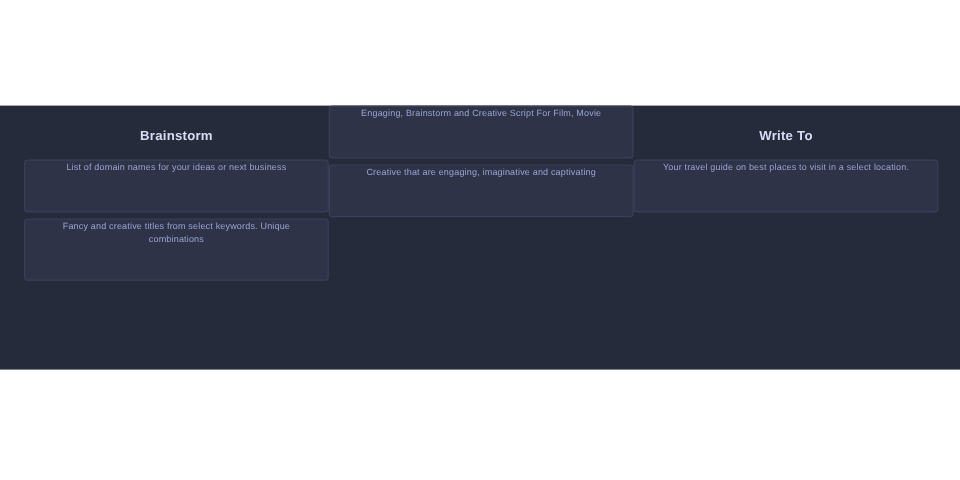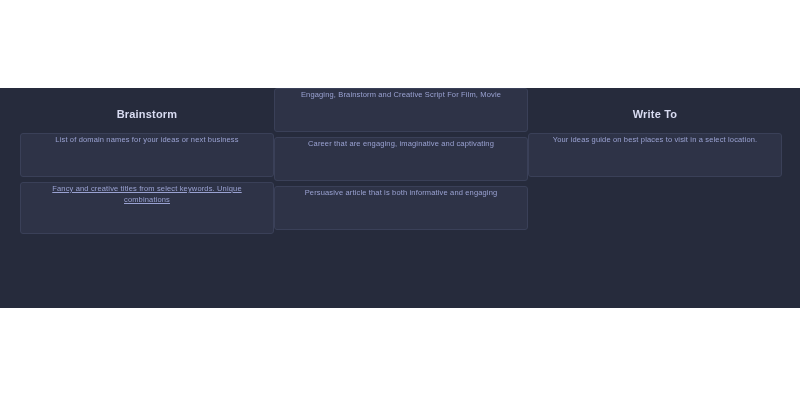--- a/index.html
+++ b/index.html
@@ -67,21 +67,20 @@
     margin-bottom: 5px;
     box-sizing: border-box;
     min-height: 44px;
     display: flex;
     align-items: flex-start;
     justify-content: center;
   }
 
   .card.tall {
     min-height: 52px;
-    text-decoration: underline;
   }
 
   .card-text {
     display: block;
     width: 100%;
   }
 </style>
 </head>
 <body>
 
@@ -96,28 +95,25 @@
       <div class="card tall">
         <span class="card-text">Fancy and creative titles from select keywords. Unique combinations</span>
       </div>
     </div>
 
     <div class="column">
       <div class="card">
         <span class="card-text">Engaging, Brainstorm and Creative Script For Film, Movie</span>
       </div>
       <div class="card">
-        <span class="card-text">Career that are engaging, imaginative and captivating</span>
-      </div>
-      <div class="card">
-        <span class="card-text">Persuasive article that is both informative and engaging</span>
+        <span class="card-text">Creative that are engaging, imaginative and captivating</span>
       </div>
     </div>
 
     <div class="column">
       <div class="column-heading">Write To</div>
       <div class="card">
-        <span class="card-text">Your ideas guide on best places to visit in a select location.</span>
+        <span class="card-text">Your travel guide on best places to visit in a select location.</span>
       </div>
     </div>
 
   </div>
 </div>
 
 </body></html>

